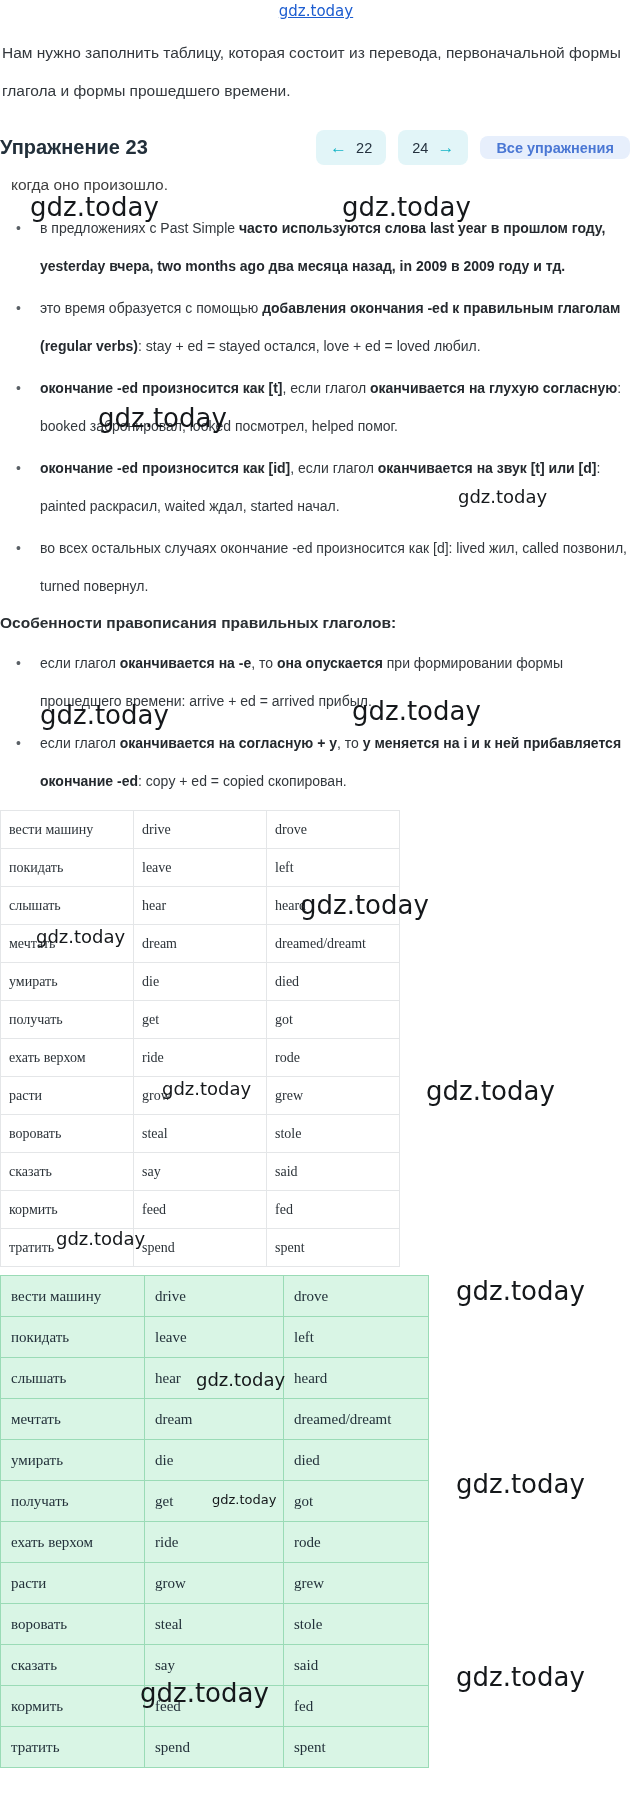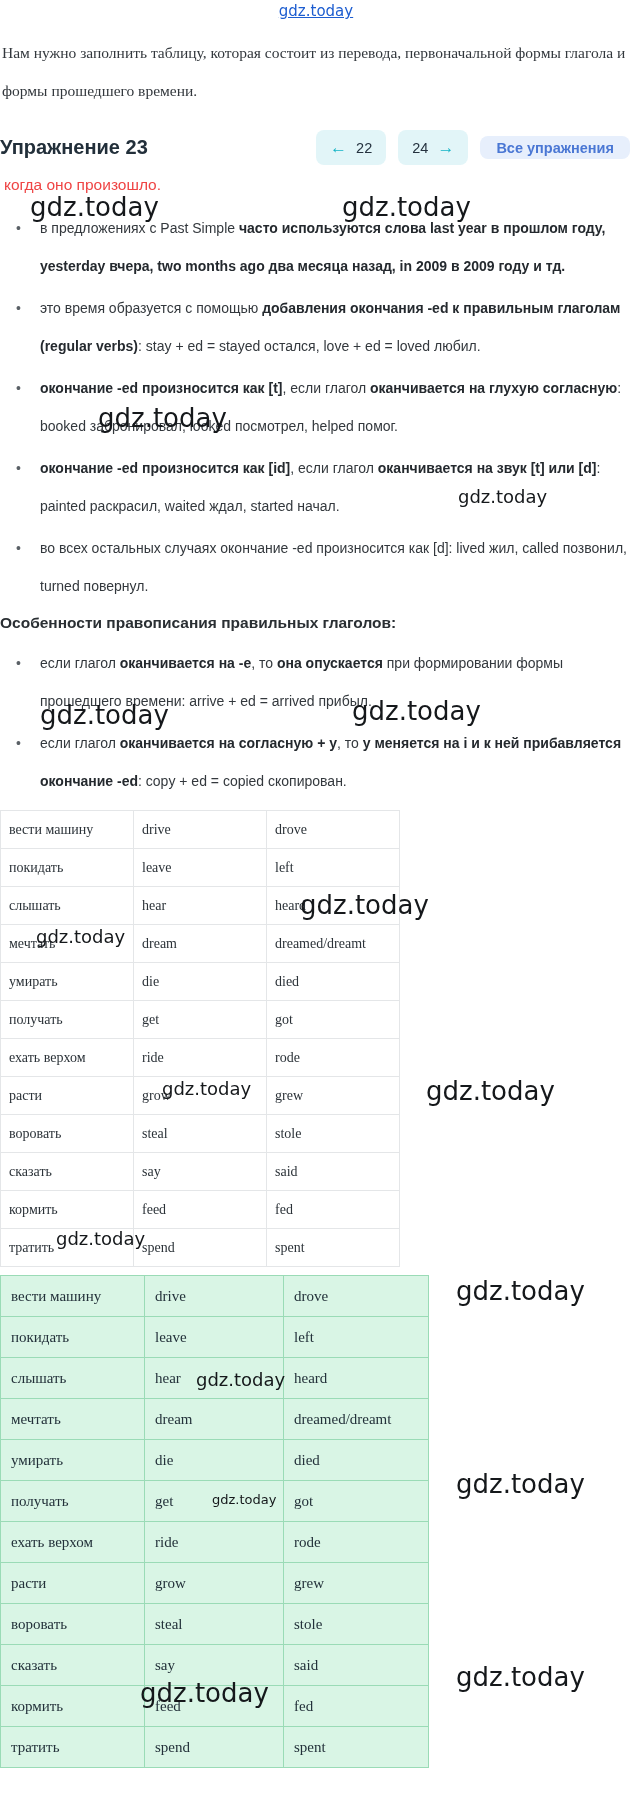--- a/index.html
+++ b/index.html
@@ -11,21 +11,21 @@
   .page { position:relative; width:632px; height:1811px; overflow:hidden; }
 
   .top-link {
     display:block; text-align:center; margin-top:2px;
     font-size:15px; color:#1d5dd0; text-decoration:underline;
     font-family:"DejaVu Sans", sans-serif; cursor:pointer;
   }
 
   .intro {
     margin:14px 4px 0 2px;
-    font-size:15.5px; line-height:38px; color:#33383d;font-family:Liberation Serif, serif;
+    font-size:15.5px; line-height:38px; color:#33383d;
   }
 
   .exercise-header {
     display:flex; align-items:center; justify-content:space-between;
     margin:20px 2px 0 0;
   }
   .title { font-size:20px; font-weight:bold; color:#222f3a; white-space:nowrap; }
   .nav { display:flex; gap:12px; align-items:center; }
   .nav-btn {
     display:flex; align-items:center; gap:9px; height:35px; padding:0 14px;
@@ -33,21 +33,21 @@
     font-size:14.5px; color:#25323f; cursor:pointer;
     font-family:"Liberation Sans", sans-serif;
   }
   .nav-btn .arrow { color:#14b4c6; font-size:17px; font-weight:bold; line-height:1; }
   .all-btn {
     height:23px; padding:0 16px; background:#e7effc; border:none; border-radius:8px;
     font-size:14.5px; color:#4a77d4; font-weight:bold; cursor:pointer;
     font-family:"Liberation Sans", sans-serif;
   }
 
-  .fragment { margin:8px 0 0 4px; font-size:15.5px; line-height:24px; color:#ef4444; }
+  .fragment { margin:8px 0 0 11px; font-size:15.5px; line-height:24px; color:#404040; }
 
   .bullets { list-style:none; margin-top:12px; }
   .bullets li {
     position:relative; padding-left:40px; margin-bottom:4px;
     font-size:14px; line-height:38px; color:#33383d;
   }
   .bullets li::before {
     content:"•"; position:absolute; left:16px; top:0; color:#5a6066;
   }
   .bullets b { color:#24292e; }

